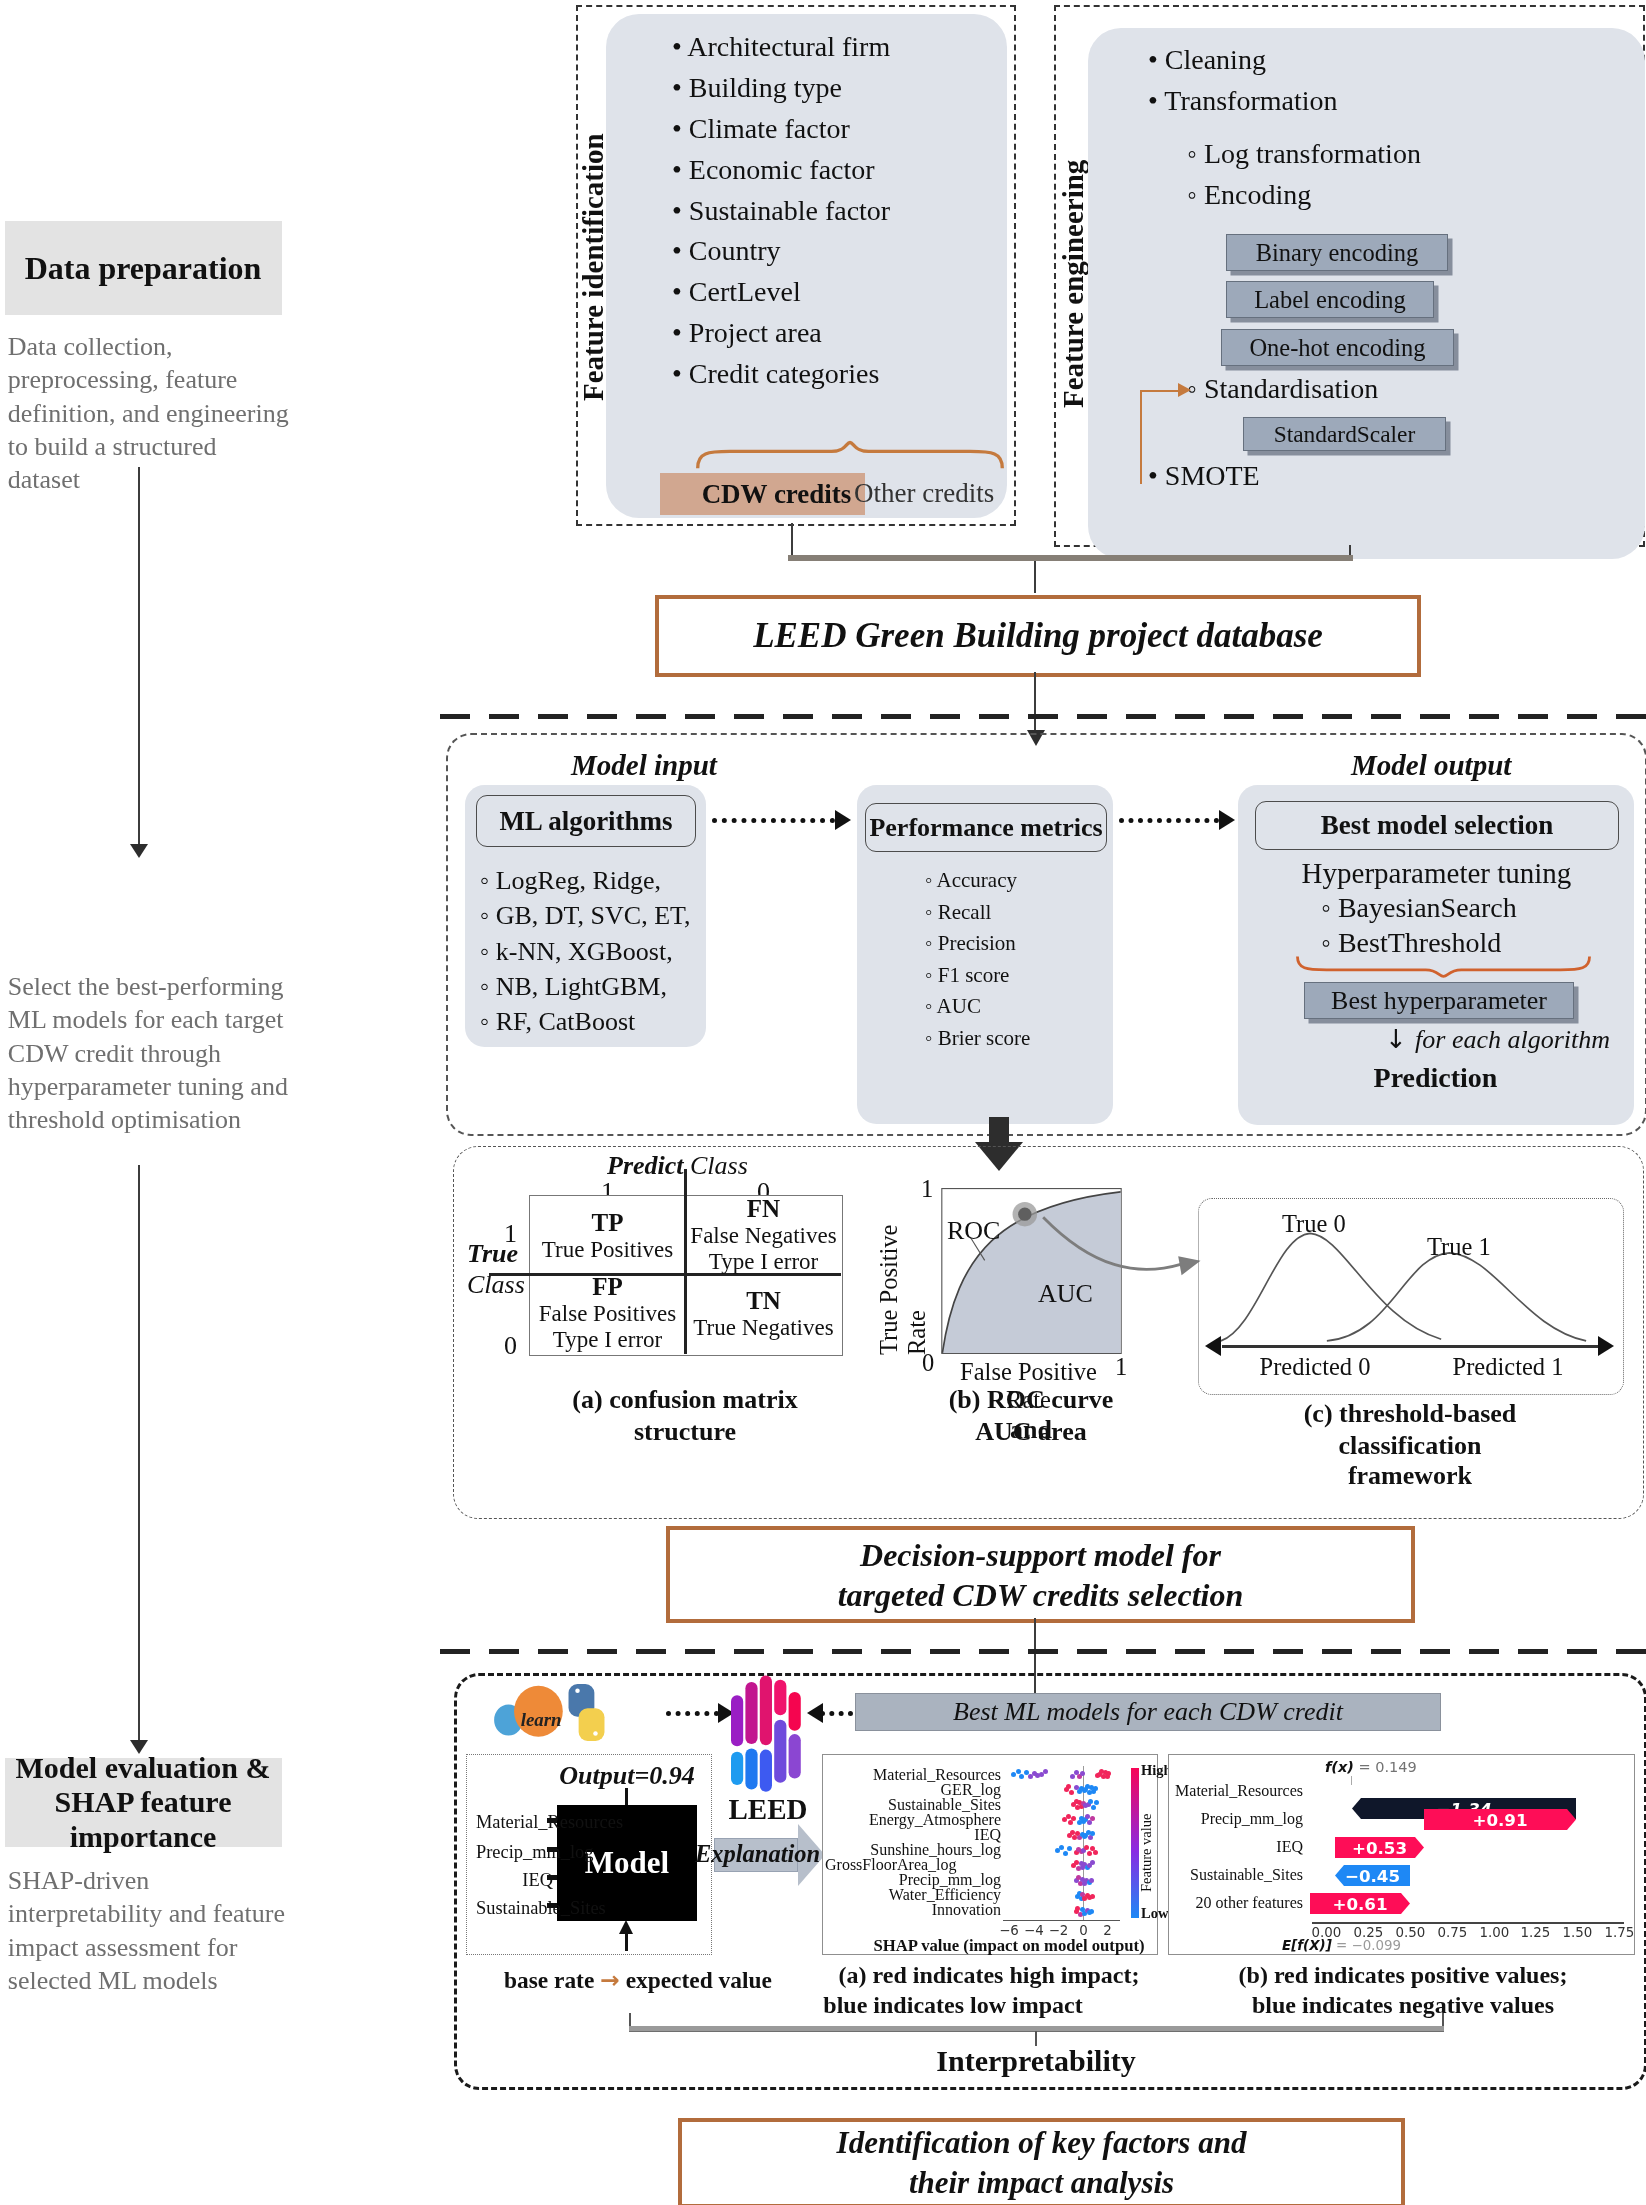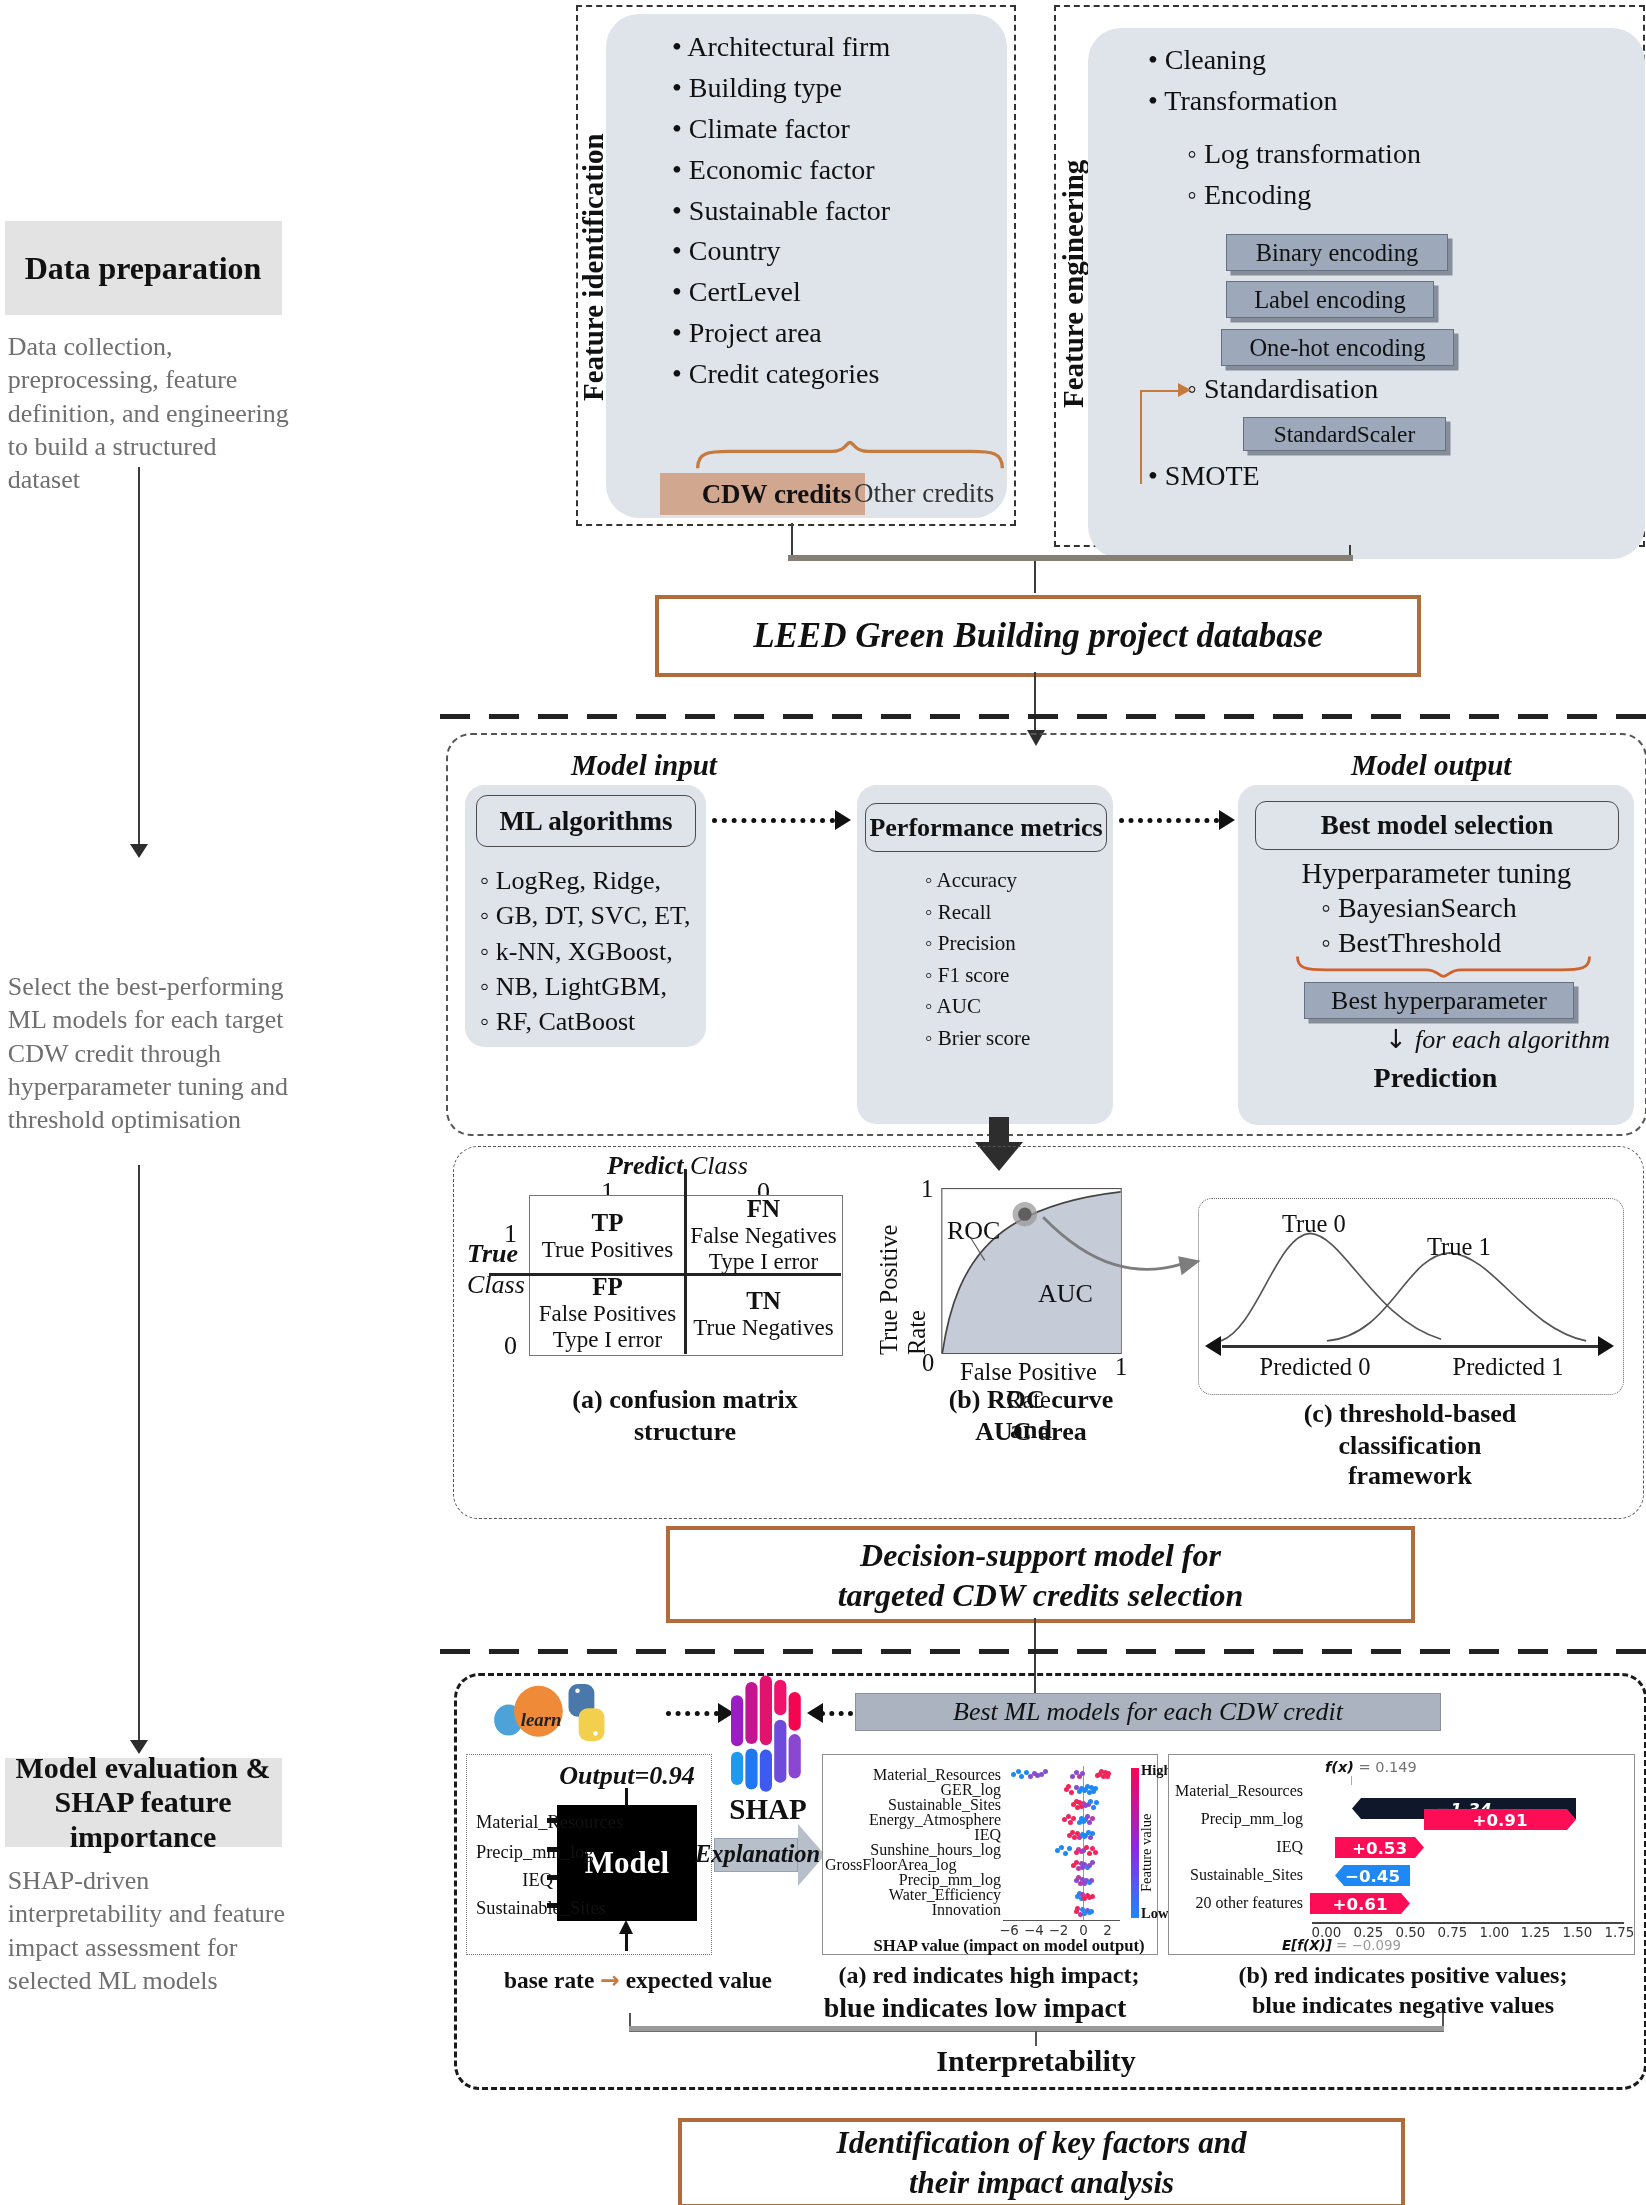--- a/index.html
+++ b/index.html
@@ -268,21 +268,21 @@
     <rect x="26" y="14" width="22" height="112" rx="11" fill="#c2158f"></rect>
     <rect x="52" y="2" width="22" height="126" rx="11" fill="#e0146e"></rect>
     <rect x="78" y="10" width="22" height="64" rx="11" fill="#f0136c"></rect>
     <rect x="104" y="32" width="22" height="70" rx="11" fill="#f5054f"></rect>
     <rect x="0" y="140" width="22" height="60" rx="11" fill="#1e9bf0"></rect>
     <rect x="26" y="134" width="22" height="74" rx="11" fill="#1f78f0"></rect>
     <rect x="52" y="136" width="22" height="76" rx="11" fill="#3d5af1"></rect>
     <rect x="78" y="82" width="22" height="114" rx="11" fill="#6f4bdc"></rect>
     <rect x="104" y="108" width="22" height="80" rx="11" fill="#8b46d2"></rect>
   </svg>
-  <div class="ab ctr b" style="left:725px;top:1793px;width:86px;font-size:29px;">SHAP</div>
+  <div class="ab ctr b" style="left:725px;top:1793px;width:86px;font-size:29px;">LEED</div>
 
   <div class="ab tri-left" style="left:807px;top:1703px;"></div>
   <div class="ab dotline" style="left:820px;top:1711px;width:33px;"></div>
   <div class="ab ctr i" style="left:855px;top:1693px;width:584px;height:36px;background:#aab3bf;border:1.1px solid #8a919c;font-size:26px;">Best ML models for each CDW credit</div>
 
   <div class="ab" style="left:466px;top:1754px;width:244px;height:199px;border:1.7px dotted #777;"></div>
   <div class="ab ctr b i" style="left:535px;top:1761px;width:184px;font-size:26px;">Output=0.94</div>
   <div class="ab" style="left:625px;top:1788px;width:2.8px;height:16.7px;background:#111;"></div>
   <div class="ab ctr b" style="left:557px;top:1805px;width:140px;height:116px;background:#000;color:#fff;font-size:31px;">Model</div>
   <div class="ab" style="left:476px;top:1812px;width:77px;text-align:right;font-size:18.4px;">Material_Resources</div>
@@ -486,21 +486,21 @@
       <span class="tick" style="left: 348px; top: 0px;">1.25</span>
       <span class="tick" style="left: 390px; top: 0px;">1.50</span>
       <span class="tick" style="left: 432px; top: 0px;">1.75</span>
     </div>
   <div class="ab sans" style="left:1282px;top:1938px;font-size:13.4px;">
     <span class="b i">E[f(X)]</span>
     <span style="color:#9a9a9a;">= −0.099</span>
   </div>
 
   <div class="ab ctr capt" style="left:822px;top:1962px;width:334px;font-size:24px;">(a) red indicates high impact;</div>
-  <div class="ab ctr capt" style="left:808px;top:1992px;width:334px;font-size:28px;">blue indicates low impact</div>
+  <div class="ab ctr capt" style="left:786px;top:1992px;width:334px;font-size:24px;">blue indicates low impact</div>
   <div class="ab ctr capt" style="left:1173px;top:1962px;width:460px;font-size:24px;">(b) red indicates positive values;</div>
   <div class="ab ctr capt" style="left:1173px;top:1992px;width:460px;font-size:24px;">blue indicates negative values</div>
 
   <div class="ab" style="left:629px;top:2013px;width:1.7px;height:14.5px;background:#555;"></div>
   <div class="ab" style="left:1442px;top:2013px;width:1.7px;height:14.5px;background:#555;"></div>
   <div class="ab" style="left:629px;top:2026px;width:815px;height:5px;background:#9a9a9a;border-bottom:1.7px solid #6e6e6e;"></div>
   <div class="ab" style="left:1035px;top:2031px;width:1.7px;height:14.5px;background:#555;"></div>
   <div class="ab ctr b" style="left:869px;top:2044px;width:334px;font-size:30px;">Interpretability</div>
 
   <div class="ab orangebox ctr b i" style="left:678px;top:2118px;width:719px;height:82px;font-size:31px;line-height:1.3;flex-direction:column;">

